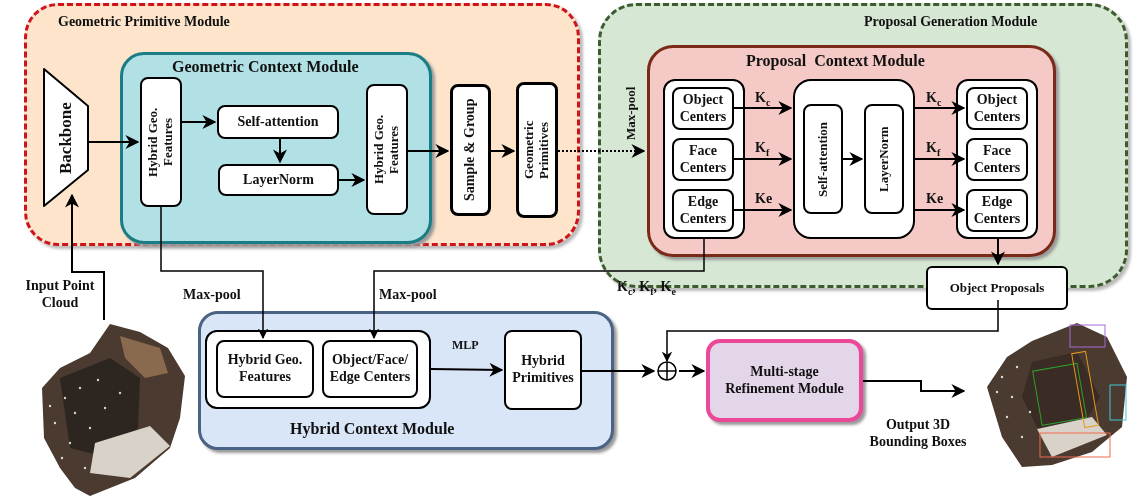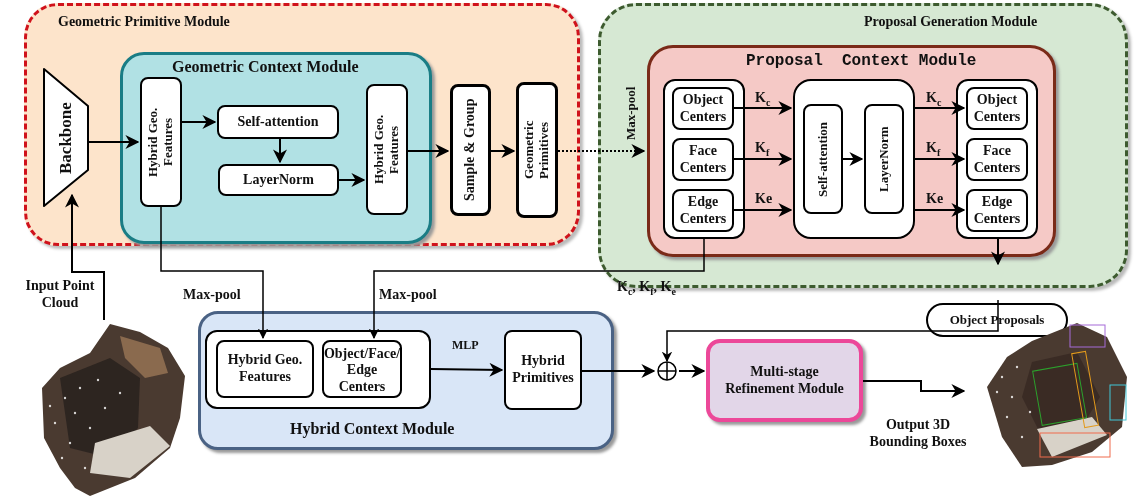--- a/index.html
+++ b/index.html
@@ -35,21 +35,21 @@
 <div class="abs mod-gpm"></div>
 <div class="abs b t14" style="left:58px;top:14px;">Geometric Primitive Module</div>
 
 <div class="abs mod-pgm"></div>
 <div class="abs b t14" style="left:864px;top:14px;text-align:center;">Proposal Generation Module</div>
 
 <div class="abs mod-gcm"></div>
 <div class="abs b" style="left:172px;top:58px;font-size:16px;">Geometric Context Module</div>
 
 <div class="abs mod-pcm"></div>
-<div class="abs b" style="left:746px;top:52px;font-size:16px;white-space:pre;font-family:Liberation Mono, monospace;">Proposal  Context Module</div>
+<div class="abs b" style="left:746px;top:52px;font-size:16px;white-space:pre;">Proposal  Context Module</div>
 
 <div class="abs mod-hcm"></div>
 <div class="abs b" style="left:290px;top:420px;font-size:16px;">Hybrid Context Module</div>
 
 <div class="abs mod-msr center-txt b t14">
   <div>
       <div>Multi-stage</div>
       <div>Refinement Module</div>
     </div>
 </div>
@@ -132,30 +132,30 @@
 <div class="abs lbl" style="left:755px;top:140px;font-size:14px;"><span>K</span><sub>f</sub></div>
 <div class="abs lbl" style="left:755px;top:191px;font-size:14px;">Ke</div>
 <div class="abs lbl" style="left:926px;top:90px;font-size:14px;"><span>K</span><sub>c</sub></div>
 <div class="abs lbl" style="left:926px;top:140px;font-size:14px;"><span>K</span><sub>f</sub></div>
 <div class="abs lbl" style="left:926px;top:191px;font-size:14px;">Ke</div>
 
 <div class="abs lbl" style="left:617px;top:279px;font-size:14px;">
   <span>K</span><sub>c</sub><span style="white-space:pre">, </span><span>K</span><sub>f</sub><span style="white-space:pre">, </span><span>K</span><sub>e</sub>
 </div>
 
-<div class="abs box center-txt b t13" style="left:926px;top:266px;width:142px;height:34px;border-radius:17px;margin-top:37px;">Object Proposals</div>
+<div class="abs box center-txt b t13" style="left:926px;top:266px;width:142px;height:44px;border-radius:6px;">Object Proposals</div>
 
 <div class="abs box" style="left:205px;top:330px;width:226px;height:79px;border-radius:12px;"></div>
 <div class="abs box center-txt b t14" style="left:216px;top:340px;width:98px;height:58px;">
     <div>
       <div>Hybrid Geo.</div>
       <div>Features</div>
     </div>
   </div>
-<div class="abs box center-txt b t14" style="left:322px;top:340px;width:80px;height:58px;align-items:flex-end;">
+<div class="abs box center-txt b t14" style="left:322px;top:340px;width:96px;height:58px;">
     <div>
       <div>Object/Face/</div>
       <div>Edge Centers</div>
     </div>
   </div>
 <div class="abs box center-txt b t14" style="left:504px;top:330px;width:78px;height:80px;">
     <div>
       <div>Hybrid</div>
       <div>Primitives</div>
     </div>

